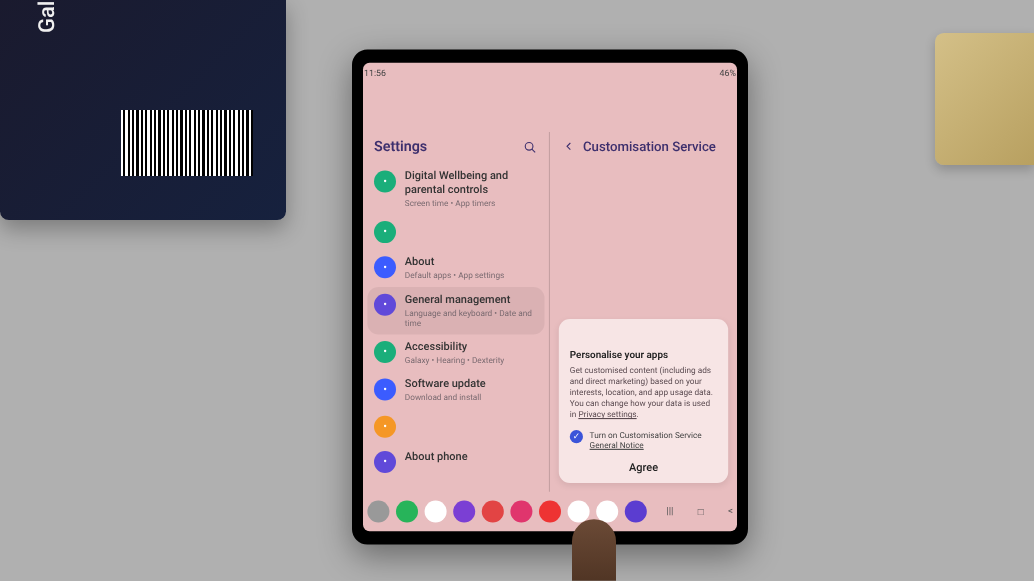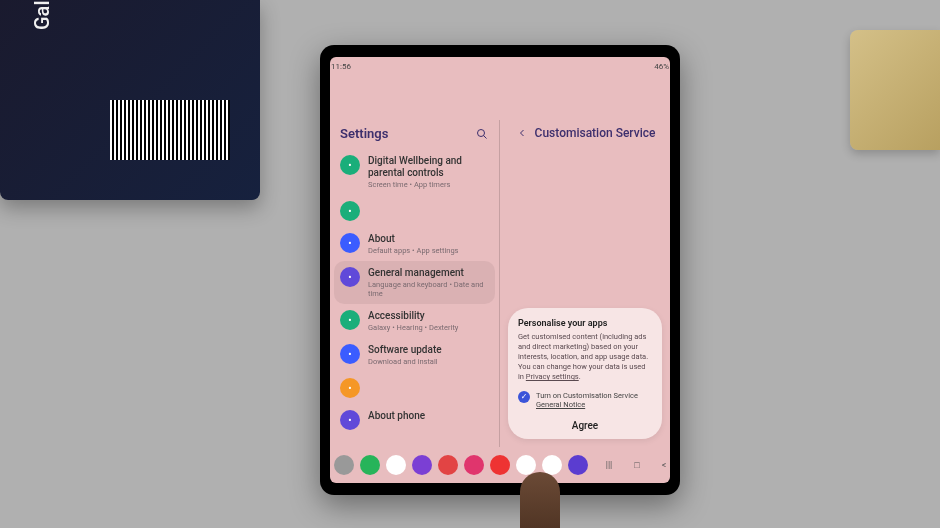--- a/index.html
+++ b/index.html
@@ -84,27 +84,27 @@
   }
   .item-text { flex: 1; min-width: 0; }
   .item-title { font-size: 10px; font-weight: 500; color: #333; line-height: 1.2; }
   .item-sub { font-size: 7.5px; color: #7a6a70; line-height: 1.2; margin-top: 1px; }
   .ic-green { background: #1aae7a; }
   .ic-blue { background: #3b5cff; }
   .ic-purple { background: #6049d9; }
   .ic-orange { background: #f59726; }
 
   
-  .pane-right { align-items: center; }
+  .pane-right { align-items: flex-start; }
   .right-spacer { flex: 1; }
   .card {
     margin: 0 8px 8px;
     background: #f7e5e5;
-    border-radius: 20px;
-    padding: 10px 10px 6px;
+    border-radius: 10px;
+    padding: 28px 10px 6px;
     box-shadow: 0 2px 6px rgba(0,0,0,0.08);
     font-size: 7.5px;
     color: #5a4a50;
   }
   .card h4 { font-size: 9px; color: #222; font-weight: 600; margin-bottom: 4px; }
   .card p { line-height: 1.35; margin-bottom: 2px; }
   .link { text-decoration: underline; }
   .chk-row { display: flex; align-items: flex-start; gap: 6px; margin-top: 8px; }
   .chk {
     width: 12px; height: 12px; border-radius: 50%;

